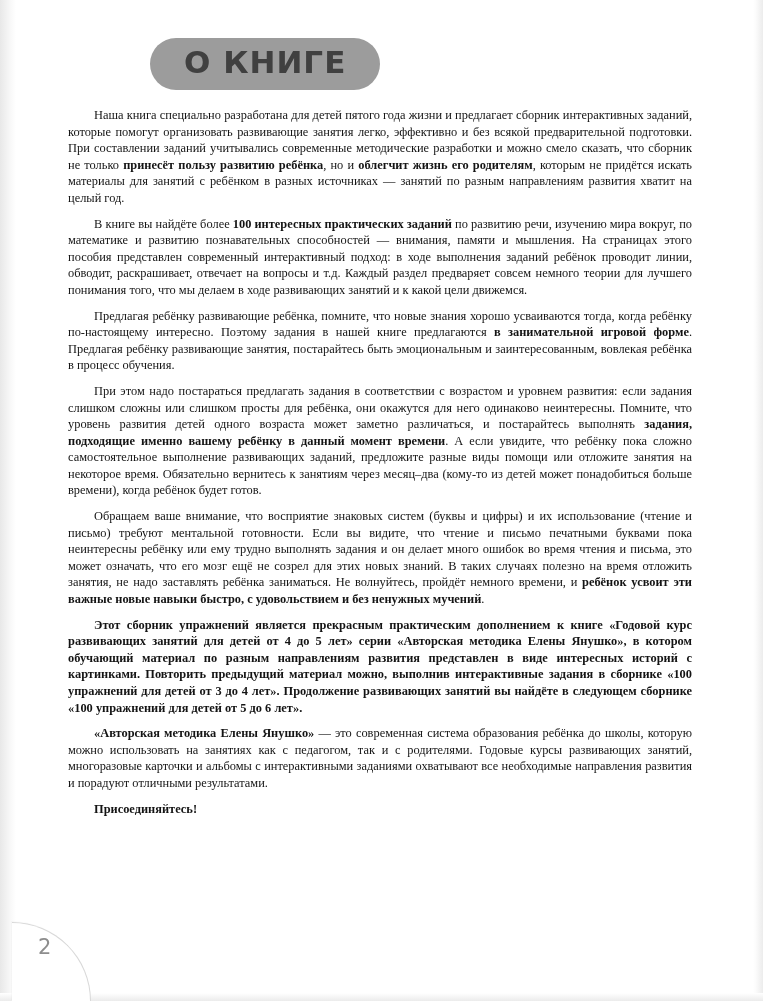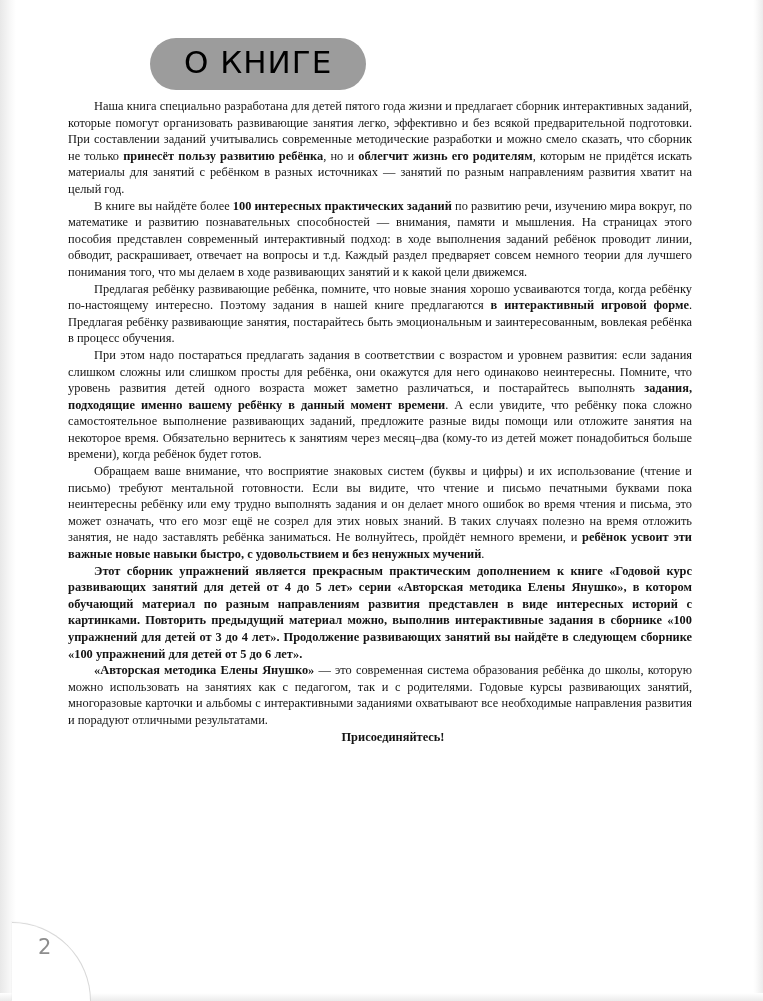--- a/index.html
+++ b/index.html
@@ -57,59 +57,59 @@
 
   
   .title-wrap {
     position: absolute;
     left: 150px;
     top: 38px;
   }
   .title-pill {
     display: inline-block;
     background: #9c9c9c;
-    color: #000000;
+    color: #404040;
     border-radius: 26px;
     padding: 8px 34px 11px 34px;
     font-family: "DejaVu Sans", sans-serif;
-    font-weight: normal;
+    font-weight: bold;
     font-size: 31px;
     letter-spacing: 1px;
     line-height: 1.05;
   }
 
   
   .content {
     position: absolute;
     left: 68px;
     top: 98px;
     width: 624px;
     font-size: 12.4px;
     line-height: 16.6px;
     text-align: justify;
     color: #141414;
   }
   .content p {
-    margin: 0 0 0 0;
+    margin: 9px 0 0 0;
     text-indent: 26px;
   }
   b, strong { font-weight: bold; }
 
   .gap-block {
     margin-top: 16px;
   }
   .bold-block {
     font-weight: bold;
   }
   .italic-lead {
     font-weight: bold;
   }
   .center-line {
     text-indent: 0;
-    text-align: center;
+    text-align: left;
     font-weight: bold;
     margin-top: 14px;
   }
 
   
   .page-number {
     position: absolute;
     left: 38px;
     bottom: 42px;
     font-family: "DejaVu Sans", sans-serif;
@@ -126,21 +126,21 @@
   <div class="edge-bottom"></div>
   <div class="corner-cut"></div>
 
   <div class="title-wrap">
     <span class="title-pill">О КНИГЕ</span>
   </div>
 
   <div class="content">
     <p id="p1"><span>Наша книга специально разработана для детей пятого года жизни и предлагает сборник интерактивных заданий, которые помогут организовать развивающие занятия легко, эффективно и без всякой предварительной подготовки. При составлении заданий учитывались современные методические разработки и можно смело сказать, что сборник не только </span><b>принесёт пользу развитию ребёнка</b><span>, но и </span><b>облегчит жизнь его родителям</b><span>, которым не придётся искать материалы для занятий с ребёнком в разных источниках — занятий по разным направлениям развития хватит на целый год.</span></p>
     <p id="p2"><span>В книге вы найдёте более </span><b>100 интересных практических заданий</b><span> по развитию речи, изучению мира вокруг, по математике и развитию познавательных способностей — внимания, памяти и мышления. На страницах этого пособия представлен современный интерактивный подход: в ходе выполнения заданий ребёнок проводит линии, обводит, раскрашивает, отвечает на вопросы и т.д. Каждый раздел предваряет совсем немного теории для лучшего понимания того, что мы делаем в ходе развивающих занятий и к какой цели движемся.</span></p>
-    <p id="p3"><span>Предлагая ребёнку развивающие ребёнка, помните, что новые знания хорошо усваиваются тогда, когда ребёнку по-настоящему интересно. Поэтому задания в нашей книге предлагаются </span><b>в интерактивный игровой форме</b><span>. Предлагая ребёнку развивающие занятия, постарайтесь быть эмоциональным и заинтересованным, вовлекая ребёнка в процесс обучения.</span></p>
+    <p id="p3"><span>Предлагая ребёнку развивающие ребёнка, помните, что новые знания хорошо усваиваются тогда, когда ребёнку по-настоящему интересно. Поэтому задания в нашей книге предлагаются </span><b>в занимательной игровой форме</b><span>. Предлагая ребёнку развивающие занятия, постарайтесь быть эмоциональным и заинтересованным, вовлекая ребёнка в процесс обучения.</span></p>
     <p id="p4"><span>При этом надо постараться предлагать задания в соответствии с возрастом и уровнем развития: если задания слишком сложны или слишком просты для ребёнка, они окажутся для него одинаково неинтересны. Помните, что уровень развития детей одного возраста может заметно различаться, и постарайтесь выполнять </span><b>задания, подходящие именно вашему ребёнку в данный момент времени</b><span>. А если увидите, что ребёнку пока сложно самостоятельное выполнение развивающих заданий, предложите разные виды помощи или отложите занятия на некоторое время. Обязательно вернитесь к занятиям через месяц–два (кому-то из детей может понадобиться больше времени), когда ребёнок будет готов.</span></p>
     <p id="p5"><span>Обращаем ваше внимание, что восприятие знаковых систем (буквы и цифры) и их использование (чтение и письмо) требуют ментальной готовности. Если вы видите, что чтение и письмо печатными буквами пока неинтересны ребёнку или ему трудно выполнять задания и он делает много ошибок во время чтения и письма, это может означать, что его мозг ещё не созрел для этих новых знаний. В таких случаях полезно на время отложить занятия, не надо заставлять ребёнка заниматься. Не волнуйтесь, пройдёт немного времени, и </span><b>ребёнок усвоит эти важные новые навыки быстро, с удовольствием и без ненужных мучений</b><span>.</span></p>
     <p class="gap-block bold-block" id="p6"><b>Этот сборник упражнений является прекрасным практическим дополнением к книге «Годовой курс развивающих занятий для детей от 4 до 5 лет» серии «Авторская методика Елены Янушко», в котором обучающий материал по разным направлениям развития представлен в виде интересных историй с картинками. Повторить предыдущий материал можно, выполнив интерактивные задания в сборнике «100 упражнений для детей от 3 до 4 лет». Продолжение развивающих занятий вы найдёте в следующем сборнике «100 упражнений для детей от 5 до 6 лет».</b></p>
     <p class="gap-block" id="p7"><span class="italic-lead">«Авторская методика Елены Янушко»</span><span> — это современная система образования ребёнка до школы, которую можно использовать на занятиях как с педагогом, так и с родителями. Годовые курсы развивающих занятий, многоразовые карточки и альбомы с интерактивными заданиями охватывают все необходимые направления развития и порадуют отличными результатами.</span></p>
     <p class="center-line">Присоединяйтесь!</p>
   </div>
 
   <div class="page-number">2</div>
 </div>
 

